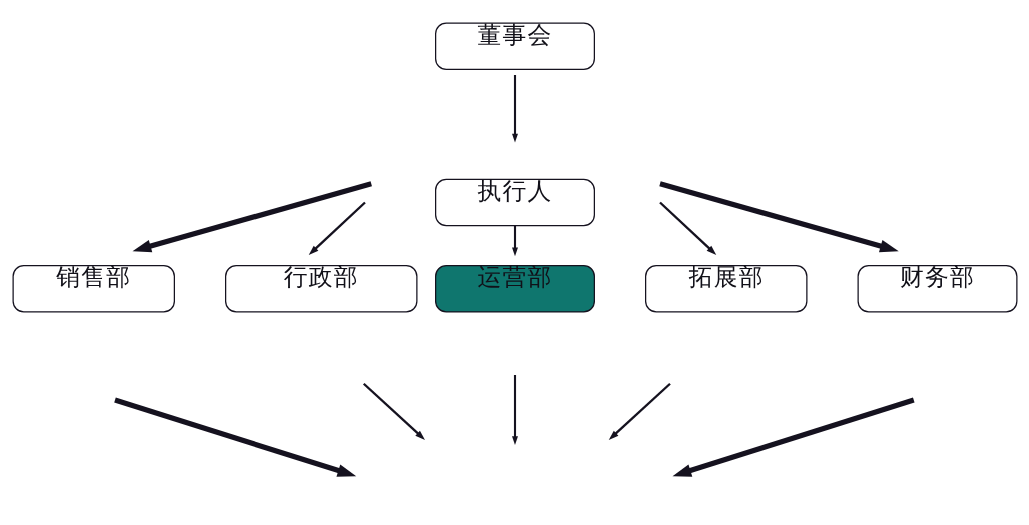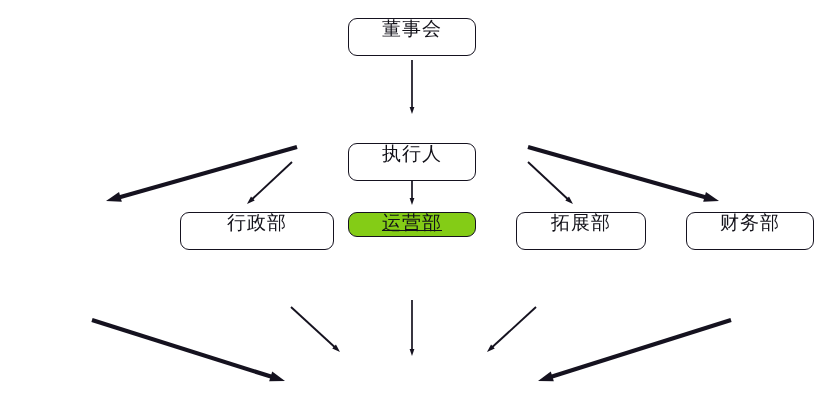--- a/index.html
+++ b/index.html
@@ -99,26 +99,29 @@
     </svg>
 
   <div class="node" style="left: 348px; top: 18px; width: 128px; height: 38px; border-color: rgb(21, 18, 31); background: rgb(255, 255, 255); color: rgb(17, 16, 24);">
     <span>董事会</span>
   </div>
 
   <div class="node" style="left: 348px; top: 118px; width: 128px; height: 38px; border-color: rgb(21, 18, 31); background: rgb(255, 255, 255); color: rgb(17, 16, 24); margin-top: 25px;">
     <span>执行人</span>
   </div>
 
+  <div class="node" style="left: 10px; top: 212px; width: 130px; height: 38px; border-color: rgb(21, 18, 31); background: rgb(255, 255, 255); color: rgb(17, 16, 24);">
+    <span>销售部</span>
+  </div>
 
   <div class="node" style="left: 180px; top: 212px; width: 154px; height: 38px; border-color: rgb(21, 18, 31); background: rgb(255, 255, 255); color: rgb(17, 16, 24);">
     <span>行政部</span>
   </div>
 
-  <div class="node" style="left: 348px; top: 212px; width: 128px; height: 25px; border-color: rgb(21, 18, 31); background: #84cc16; color: rgb(17, 16, 24); text-decoration: underline;">
+  <div class="node" style="left: 348px; top: 212px; width: 128px; height: 38px; border-color: rgb(21, 18, 31); background: #0f766e; color: rgb(17, 16, 24);">
     <span>运营部</span>
   </div>
 
   <div class="node" style="left: 686px; top: 212px; width: 128px; height: 38px; border-color: rgb(21, 18, 31); background: rgb(255, 255, 255); color: rgb(17, 16, 24);">
     <span>财务部</span>
   </div>
 
   <div class="node" style="left: 516px; top: 212px; width: 130px; height: 38px; border-color: rgb(21, 18, 31); background: rgb(255, 255, 255); color: rgb(17, 16, 24);">
     <span>拓展部</span>
   </div>

